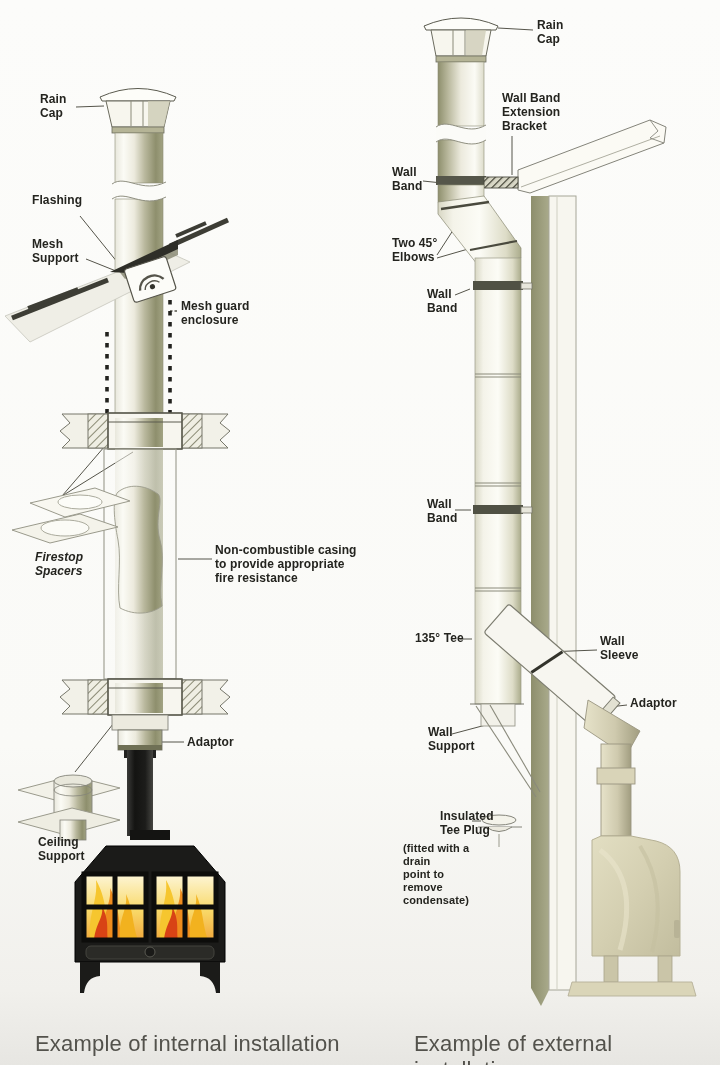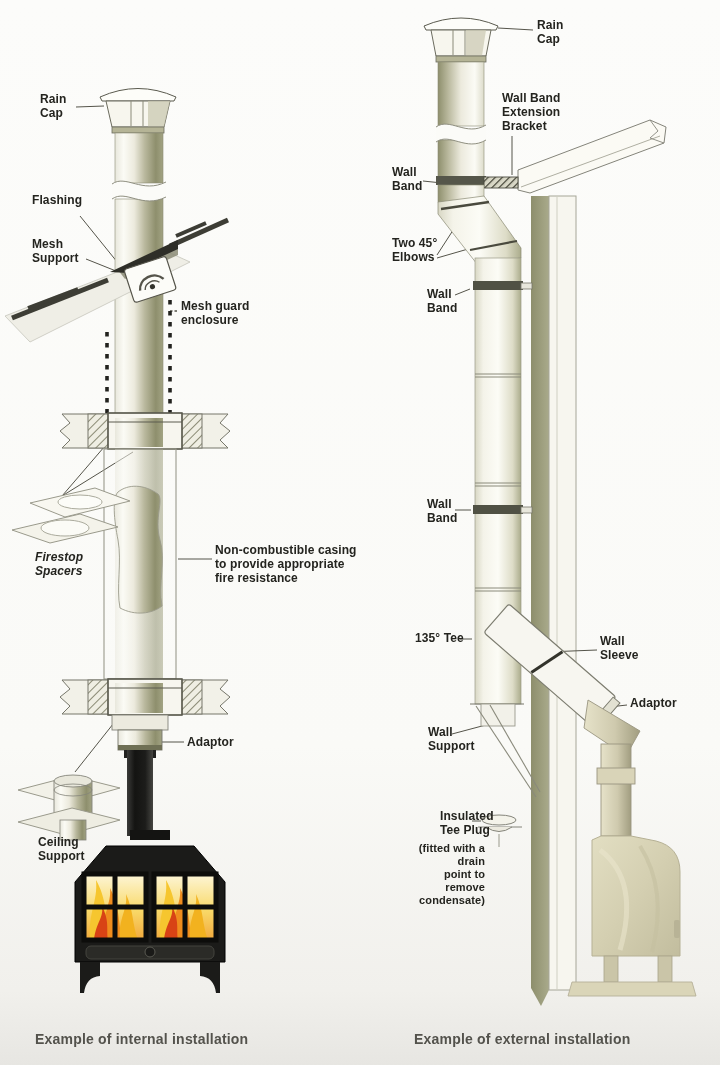--- a/index.html
+++ b/index.html
@@ -8,24 +8,24 @@
     background:linear-gradient(180deg,#fcfcfa 0%,#fafaf7 70%,#f1f0ec 93%,#e7e6e2 100%);
     font-family:"Liberation Sans",sans-serif;
   }
   svg{position:absolute;left:0;top:0;}
   .label{
     position:absolute;
     font-weight:bold;font-size:12px;line-height:1.18;
     color:#24241f;white-space:pre-line;letter-spacing:.1px;
   }
   .caption{
-    position:absolute;font-size:14px;font-weight:bold;color:#53524c;
+    position:absolute;font-size:22px;font-weight:normal;color:#53524c;
     white-space:pre-line;letter-spacing:.2px;
   }
-  .note{font-weight:bold;font-size:11px;text-align:right;width:82px;}
+  .note{font-weight:bold;font-size:11px;text-align:left;width:82px;}
 </style>
 </head>
 <body>
 
 <div id="page">
 
 <svg width="720" height="1065" viewBox="0 0 720 1065">
   <defs>
     <linearGradient id="pipeGrad" x1="0" y1="0" x2="1" y2="0">
       <stop offset="0" stop-color="#e8e7dc"></stop>

